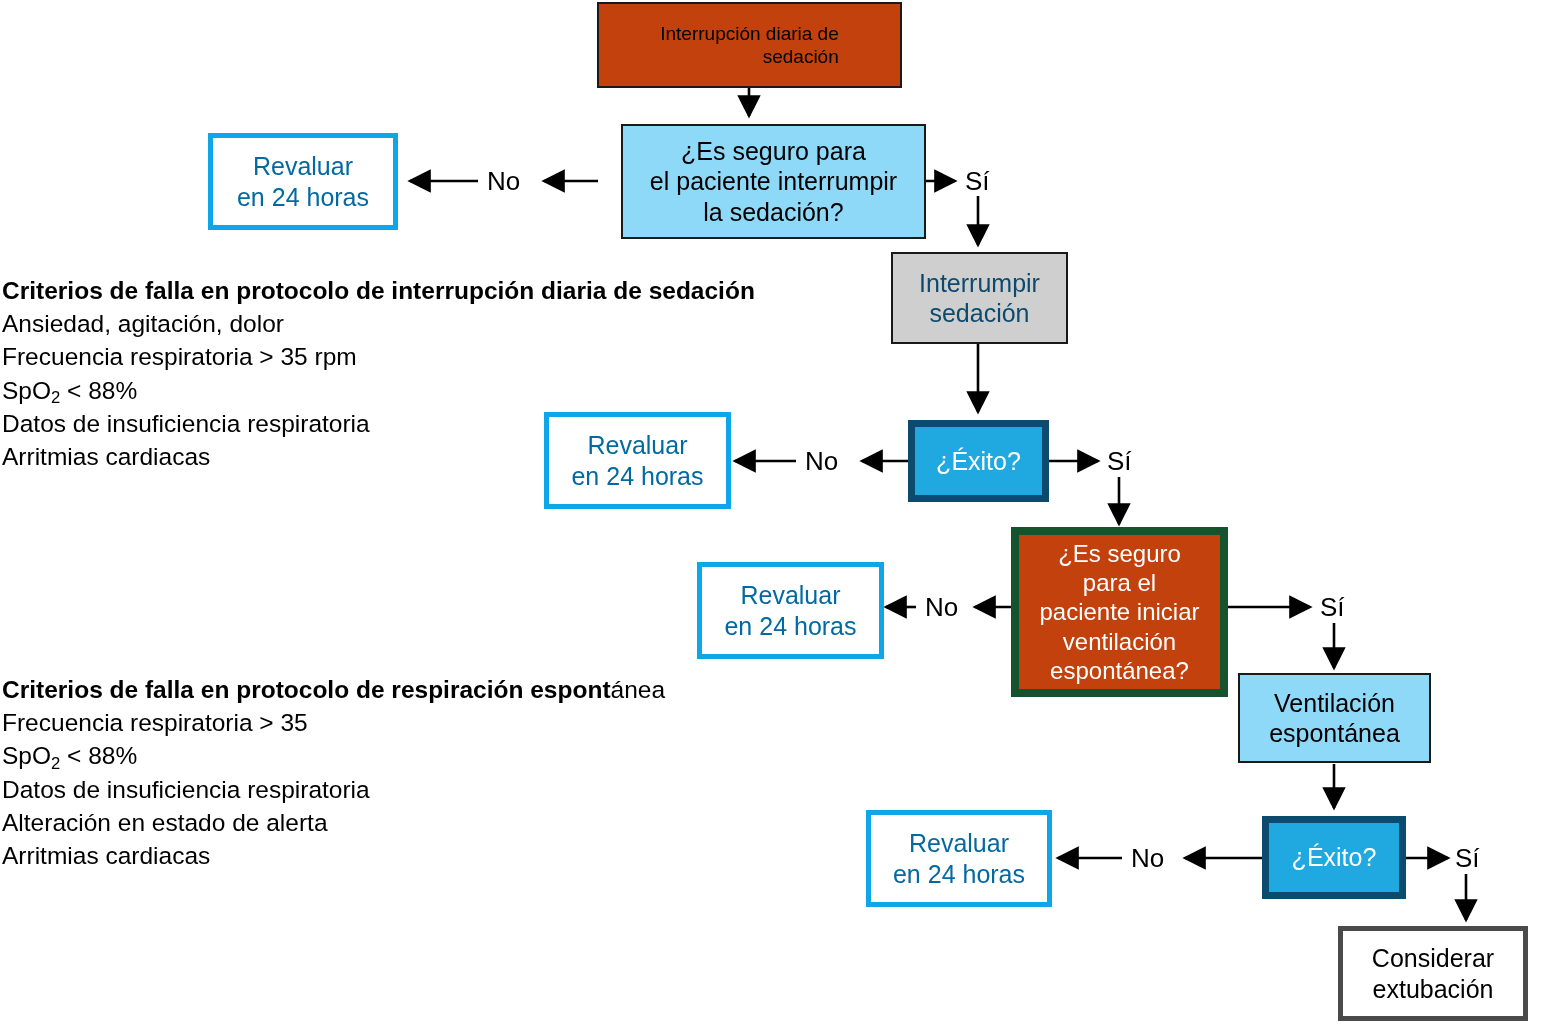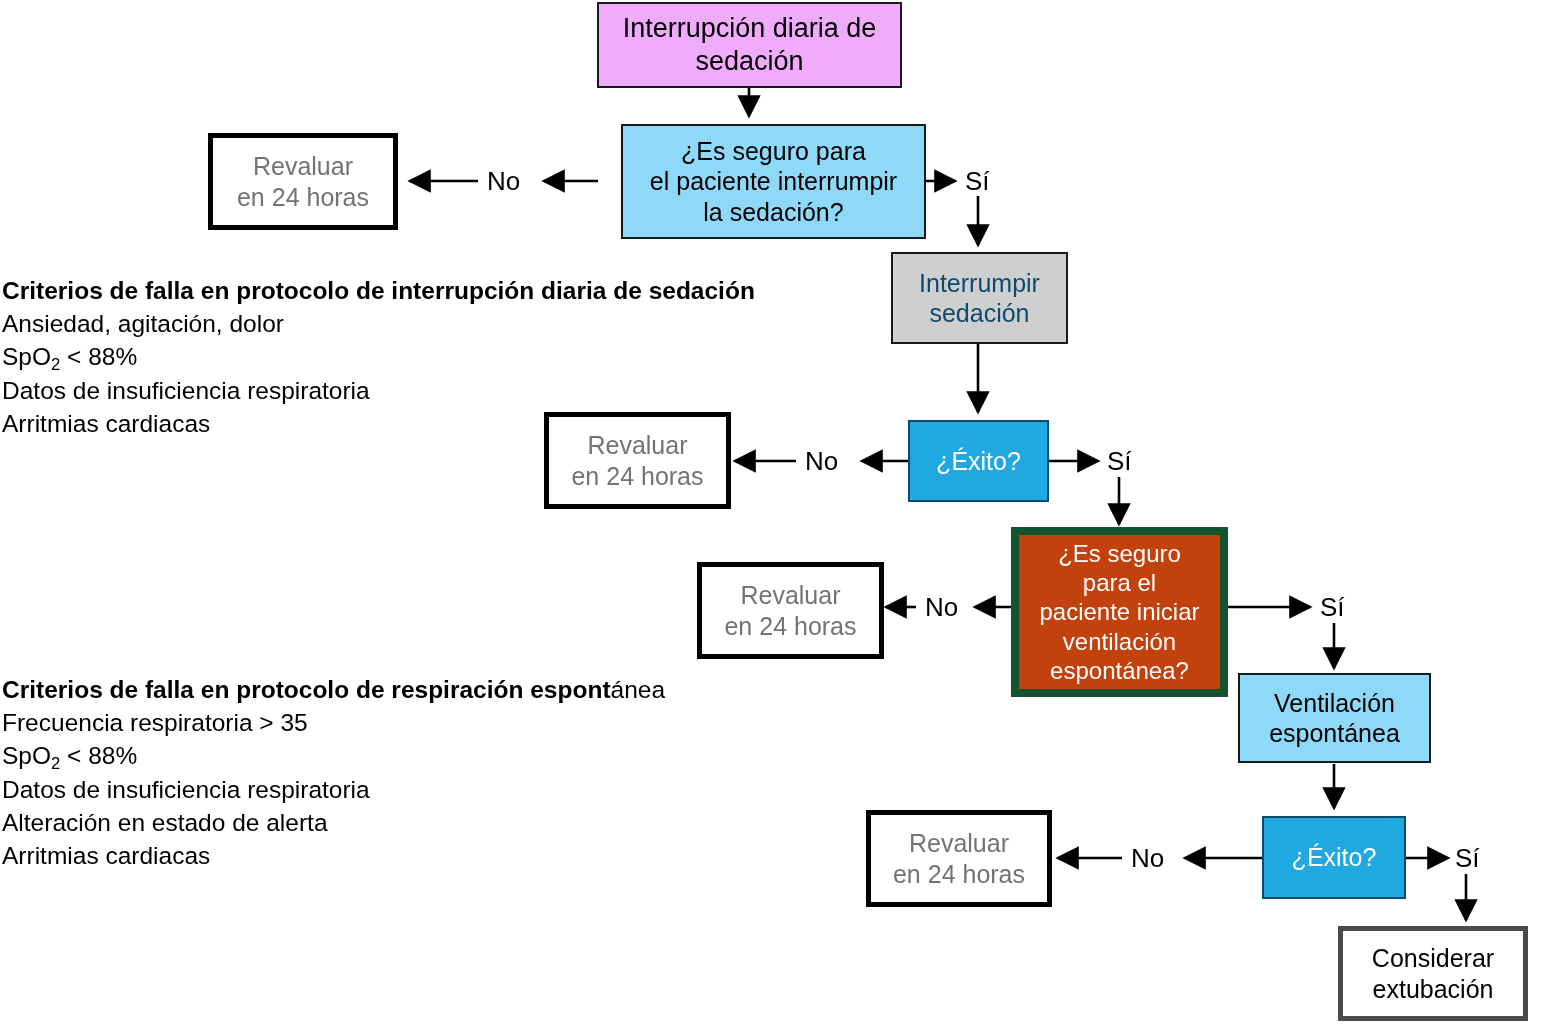--- a/index.html
+++ b/index.html
@@ -25,53 +25,54 @@
     box-sizing: border-box;
     display: flex;
     align-items: center;
     justify-content: center;
     text-align: center;
     line-height: 1.22;
     white-space: pre-line;
     z-index: 3;
   }
   .node-lightest {
-    background: #f0abfc;
+    background: #c2410c;
     border: 2px solid #1a1a1a;
     color: #000;
-    font-size: 27px;
+    font-size: 19px;
+    text-align: right;
   }
   .node-light {
     background: #8ed8f8;
     border: 2px solid #1a1a1a;
     color: #000;
     font-size: 25px;
   }
   .node-cyan {
     background: #1fa9e0;
-    border: 2px solid #0c4a6e;
+    border: 7px solid #0c4a6e;
     color: #ffffff;
     font-size: 25px;
   }
   .node-gray {
     background: #cfcfcf;
     border: 2px solid #1a1a1a;
     color: #0c4a6e;
     font-size: 25px;
   }
   .node-darkgray {
     background: #c2410c;
     border: 8px solid #14532d;
     color: #ffffff;
     font-size: 25px;
   }
   .node-outline-blue {
     background: #ffffff;
-    border: 5px solid #000000;
-    color: #737373;
+    border: 5px solid #0ea5e9;
+    color: #0369a1;
     font-size: 25px;
   }
   .node-outline-dark {
     background: #ffffff;
     border: 5px solid #4a4a4a;
     color: #000;
     font-size: 25px;
   }
   
   .edge-label {
@@ -226,20 +227,21 @@
 
   <div class="edge-label" style="left:925px; top:592px;">No</div>
   <div class="edge-label" style="left:1320px; top:592px;">Sí</div>
 
   <div class="edge-label" style="left:1131px; top:843px;">No</div>
   <div class="edge-label" style="left:1455px; top:843px;">Sí</div>
 
   <div class="criteria" style="left:2px; top:274px;">
     <div class="c-title">Criterios de falla en protocolo de interrupción diaria de sedación</div>
     <div>Ansiedad, agitación, dolor</div>
+    <div>Frecuencia respiratoria &gt; 35 rpm</div>
     <div><span>SpO</span><sub>2</sub><span> &lt; 88%</span></div>
     <div>Datos de insuficiencia respiratoria</div>
     <div>Arritmias cardiacas</div>
   </div>
 
   <div class="criteria" style="left:2px; top:673px;">
     <div class="c-title"><span>Criterios de falla en protocolo de respiración espont</span><span class="thin">ánea</span></div>
     <div>Frecuencia respiratoria &gt; 35</div>
     <div><span>SpO</span><sub>2</sub><span> &lt; 88%</span></div>
     <div>Datos de insuficiencia respiratoria</div>

